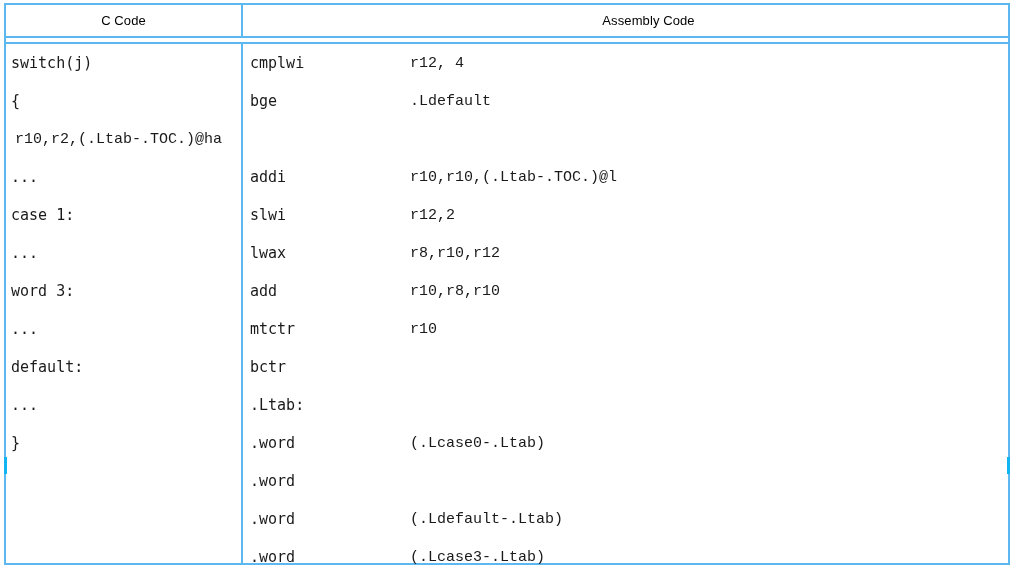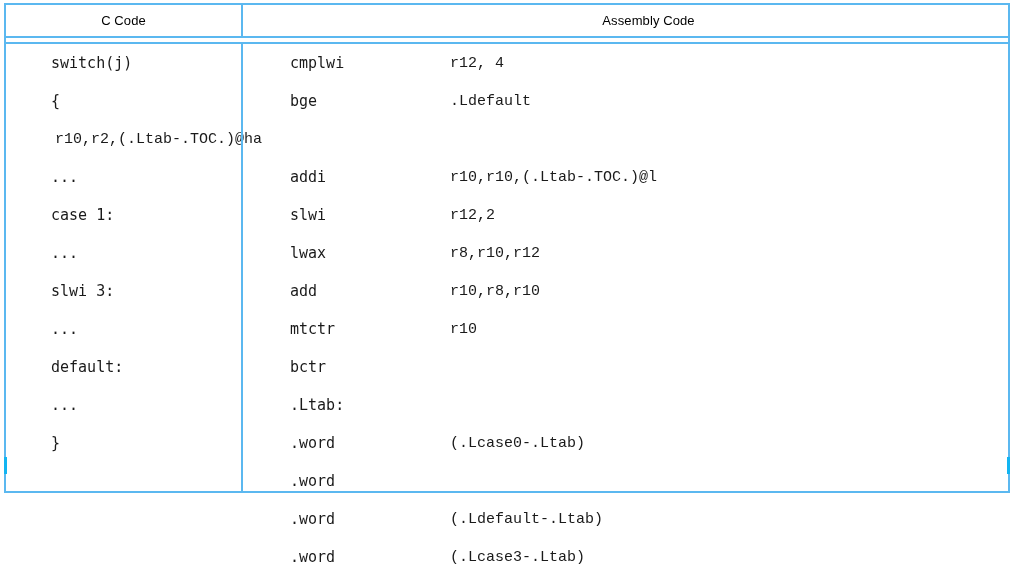--- a/index.html
+++ b/index.html
@@ -20,21 +20,21 @@
     height: 571px;
     background: #ffffff;
   }
 
   
   .table-wrap {
     position: absolute;
     left: 4px;
     top: 3px;
     width: 1006px;   
-    height: 490px;
+    height: 562px;
     box-sizing: border-box;
     border: 2px solid #5bb8f0;
     border-top-width: 2px;
     background: #ffffff;
   }
 
   
   .edge-accent {
     position: absolute;
     width: 3px;
@@ -100,21 +100,20 @@
     top: 0;
     width: 2px;
     bottom: 0;
     background: #5bb8f0;
   }
 
   .row {
     display: flex;
     height: 38px;
     align-items: center;
-    padding-left: 40px;
   }
   .cell {
     height: 38px;
     display: flex;
     align-items: center;
     box-sizing: border-box;
     font-family: "DejaVu Sans Mono", monospace;
     font-size: 15px;
     color: #1a1a1a;
     white-space: pre;
@@ -174,21 +173,21 @@
         </div>
         <div class="row">
           <div class="cell c-col">case 1:</div>
           <div class="cell a-col"><span class="op">slwi</span><span class="args">r12,2</span></div>
         </div>
         <div class="row">
           <div class="cell c-col">...</div>
           <div class="cell a-col"><span class="op">lwax</span><span class="args">r8,r10,r12</span></div>
         </div>
         <div class="row">
-          <div class="cell c-col">slwi 3:</div>
+          <div class="cell c-col">word 3:</div>
           <div class="cell a-col"><span class="op">add</span><span class="args">r10,r8,r10</span></div>
         </div>
         <div class="row">
           <div class="cell c-col">...</div>
           <div class="cell a-col"><span class="op">mtctr</span><span class="args">r10</span></div>
         </div>
         <div class="row">
           <div class="cell c-col">default:</div>
           <div class="cell a-col"><span class="op">bctr</span><span class="args"></span></div>
         </div>

